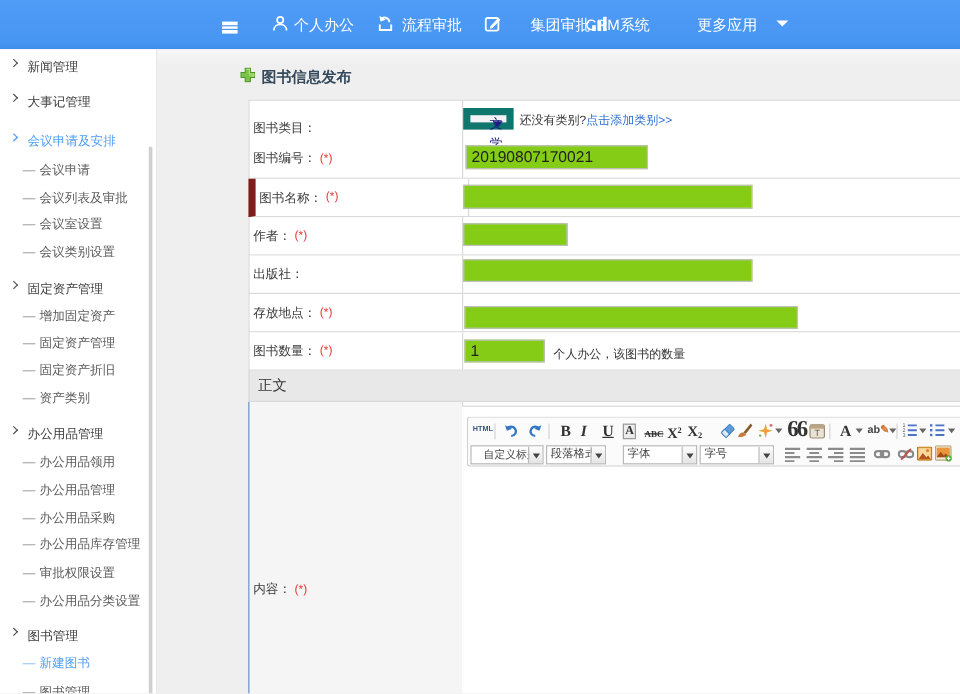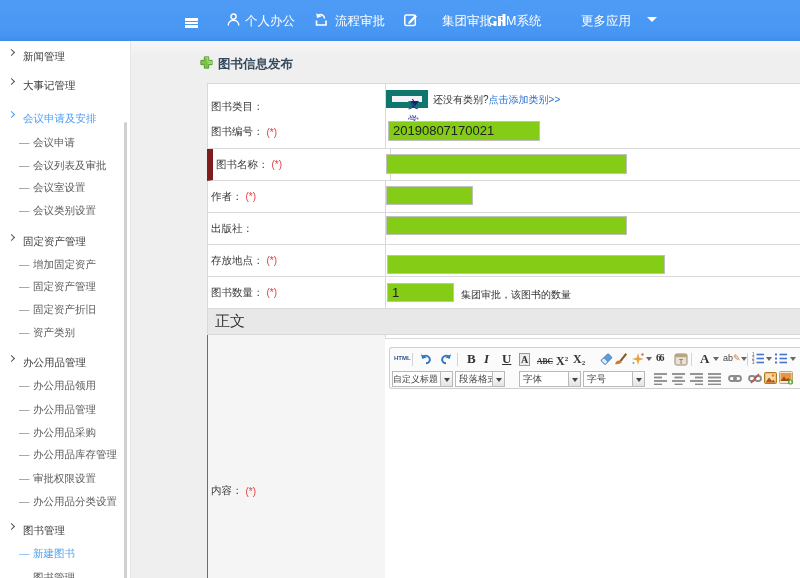--- a/index.html
+++ b/index.html
@@ -206,38 +206,38 @@
 </div>
 <div class="row" style="top:245px;height:32px;border-left:1px solid #d9d9d9">
   <div class="lbl">存放地点：<span class="star">(*)</span></div>
     <div class="vline"></div>
 </div>
 <div class="row" style="top:277px;height:32px;border-left:1px solid #d9d9d9">
   <div class="lbl">图书数量：<span class="star">(*)</span></div>
     <div class="vline"></div>
 </div>
 <div class="row" style="top:309px;height:26px;background:#e8e8e8;border-left:1px solid #d9d9d9">
-  <div class="lbl" style="left:7px;font-size:15px;color:#333">正文</div>
+  <div class="lbl" style="left:7px;font-size:12px;color:#333">正文</div>
 </div>
 <div class="row" style="top:335px;height:243px;background:#fff;border-left:1px solid #3e74b8;border-bottom:none">
   <div style="position:absolute;left:0;top:0;width:178px;height:100%;background:#f5f5f5"></div>
   <div class="lbl" style="top:145px;height:22px">内容：<span class="star">(*)</span></div>
     <div class="vline"></div>
 </div>
 
 <div class="abs" style="left:386px;top:90px;width:42px;height:18px;border:6px solid #0f766e;background:#f2f2f6;font-size:11px;color:#1c1c84;line-height:16px;padding-left:16px">文学<span style="position:absolute;right:3px;top:5px;width:0;height:0;border-left:4px solid transparent;border-right:4px solid transparent;border-top:5px solid #1c1c84"></span></div>
 <div class="abs" style="left:433px;top:93px;font-size:10px;color:#333">还没有类别?<span style="color:#2a6fd0">点击添加类别&gt;&gt;</span></div>
 
 <div class="inp" style="left:388px;top:121px;width:152px;height:20px">20190807170021</div>
 <div class="inp" style="left:386px;top:154px;width:241px;height:20px"></div>
 <div class="inp" style="left:386px;top:186px;width:87px;height:19px"></div>
 <div class="inp" style="left:386px;top:216px;width:241px;height:19px"></div>
 <div class="inp" style="left:387px;top:255px;width:278px;height:19px"></div>
 <div class="inp" style="left:387px;top:283px;width:67px;height:19px">1</div>
-<div class="abs" style="left:461px;top:288px;font-size:10px;color:#333">集团审批，该图书的数量</div>
+<div class="abs" style="left:461px;top:288px;font-size:10px;color:#333">个人办公，该图书的数量</div>
 
 <div class="abs" style="left:385px;top:338px;width:415px;height:240px;background:#fff;border-top:1px solid #d9d9d9"></div>
 <div class="abs" style="left:389px;top:347px;width:411px;height:42px;background:#fbfbfb;border:1px solid #cfcfcf;border-right:none;border-radius:3px 0 0 3px"></div>
 
 <div class="abs" style="left:394px;top:355px;font-size:6px;font-weight:bold;color:#33558a">HTML</div>
 <div class="tsep" style="left:412px"></div>
 <svg class="abs" style="left:420px;top:353px" width="12" height="12" viewBox="0 0 14 14">
     <path d="M3 5 C4.5 2.5 9 2 11 5.5 C12.5 8.5 10.5 12 7 12" fill="none" stroke="#2f77c4" stroke-width="2.2"></path>
     <path d="M1 1.5 L2.8 7 L8 5 Z" fill="#2f77c4"></path>
   </svg>
@@ -262,30 +262,30 @@
 <svg class="abs" style="left:613px;top:351px" width="15" height="15" viewBox="0 0 15 15">
     <path d="M2 13 C3 10 5 9 6.5 9.5 L9 11 C7 13 4 13.5 2 13 Z" fill="#c77b3a"></path>
     <path d="M6.5 9.5 L12.5 2 L14 3.5 L8.5 10.5 Z" fill="#8a5a28"></path>
   </svg>
 <svg class="abs" style="left:631px;top:352px" width="14" height="14" viewBox="0 0 14 14">
     <path d="M7 1 L8.3 5.7 L13 7 L8.3 8.3 L7 13 L5.7 8.3 L1 7 L5.7 5.7 Z" fill="#e8a33d"></path>
     <circle cx="11.5" cy="2.5" r="1.2" fill="#d86a6a"></circle>
     <circle cx="2.5" cy="11" r="1" fill="#7fae5a"></circle>
   </svg>
 <div class="tarr" style="left:646px;top:357px"></div>
-<div class="tbt" style="left:656px;top:351px;font-size:10px;font-weight:bold;letter-spacing:-1.5px">66</div>
+<div class="tbt" style="left:656px;top:351px;font-size:19px;font-weight:bold;letter-spacing:-1.5px">66</div>
 <svg class="abs" style="left:674px;top:352px" width="14" height="14" viewBox="0 0 14 14">
     <rect x="1" y="2" width="12" height="11" rx="1.5" fill="#e9e2d6" stroke="#9a8a70" stroke-width="1"></rect>
     <rect x="1" y="2" width="12" height="3.2" fill="#b9a584"></rect>
     <text x="7" y="11.5" font-size="7.5" text-anchor="middle" fill="#6b5b40" font-family="Liberation Sans">T</text>
   </svg>
 <div class="tsep" style="left:691px"></div>
 <div class="tbt" style="left:700px;top:352px;font-size:13px">A</div>
 <div class="tarr" style="left:713px;top:357px"></div>
-<div class="abs" style="left:723px;top:353px;font-size:9px;color:#444;font-weight:normal">ab<span style="color:#d2722e">✎</span></div>
+<div class="abs" style="left:723px;top:353px;font-size:9px;color:#444;font-weight:bold">ab<span style="color:#d2722e">✎</span></div>
 <div class="tarr" style="left:741px;top:357px"></div>
 <div class="tsep" style="left:747px"></div>
 <svg class="abs" style="left:752px;top:352px" width="13" height="13" viewBox="0 0 13 13">
     <g stroke="#4a74c9" stroke-width="1.6">
       <line x1="4.5" y1="2.5" x2="12" y2="2.5"></line>
       <line x1="4.5" y1="6.5" x2="12" y2="6.5"></line>
       <line x1="4.5" y1="10.5" x2="12" y2="10.5"></line>
     </g>
     <g fill="#555" font-size="4.5" font-family="Liberation Sans">
       <text x="0" y="4.2">1</text>
@@ -301,21 +301,21 @@
       <line x1="4.5" y1="10.5" x2="12" y2="10.5"></line>
     </g>
     <g fill="#4a74c9">
       <rect x="0" y="1.5" width="2" height="2"></rect>
       <rect x="0" y="5.5" width="2" height="2"></rect>
       <rect x="0" y="9.5" width="2" height="2"></rect>
     </g>
   </svg>
 <div class="tarr" style="left:790px;top:357px"></div>
 
-<div class="tsel" style="left:392px;width:61px;font-size:9px;padding-left:0">自定义标题<span class="sarr">
+<div class="tsel" style="left:392px;width:61px;font-size:9px;padding-left:10px">自定义标题<span class="sarr">
       <i></i>
     </span></div>
 <div class="tsel" style="left:455px;width:50px">段落格式<span class="sarr">
       <i></i>
     </span></div>
 <div class="tsel" style="left:519px;width:62px">字体<span class="sarr">
       <i></i>
     </span></div>
 <div class="tsel" style="left:583px;width:62px">字号<span class="sarr">
       <i></i>

